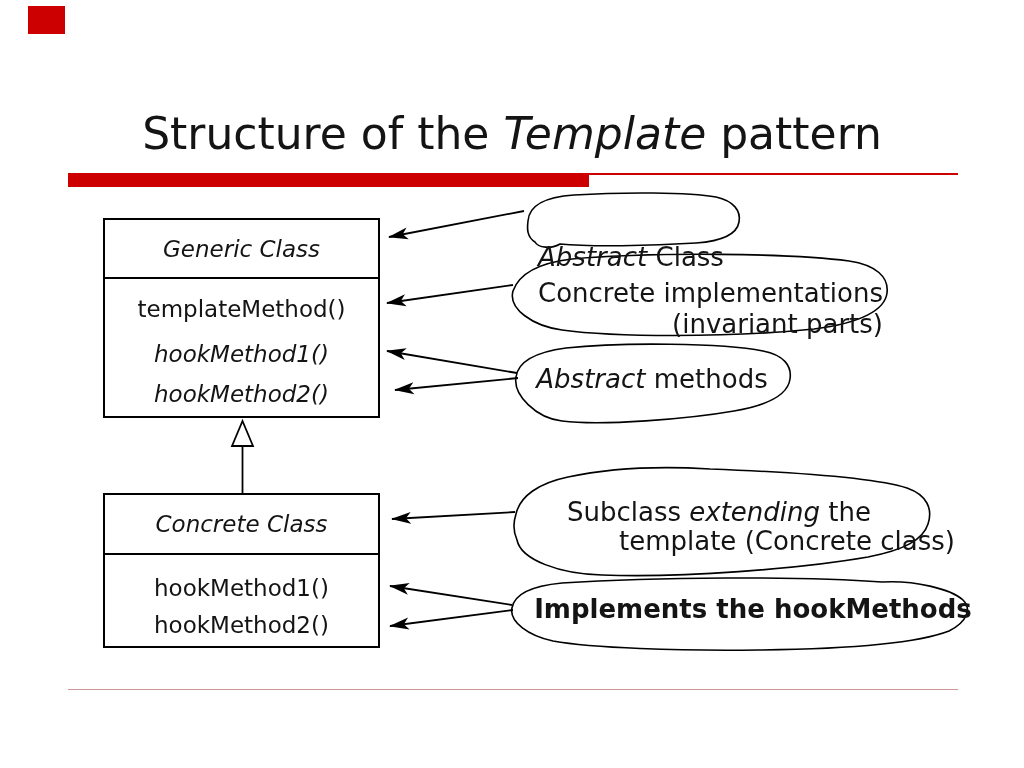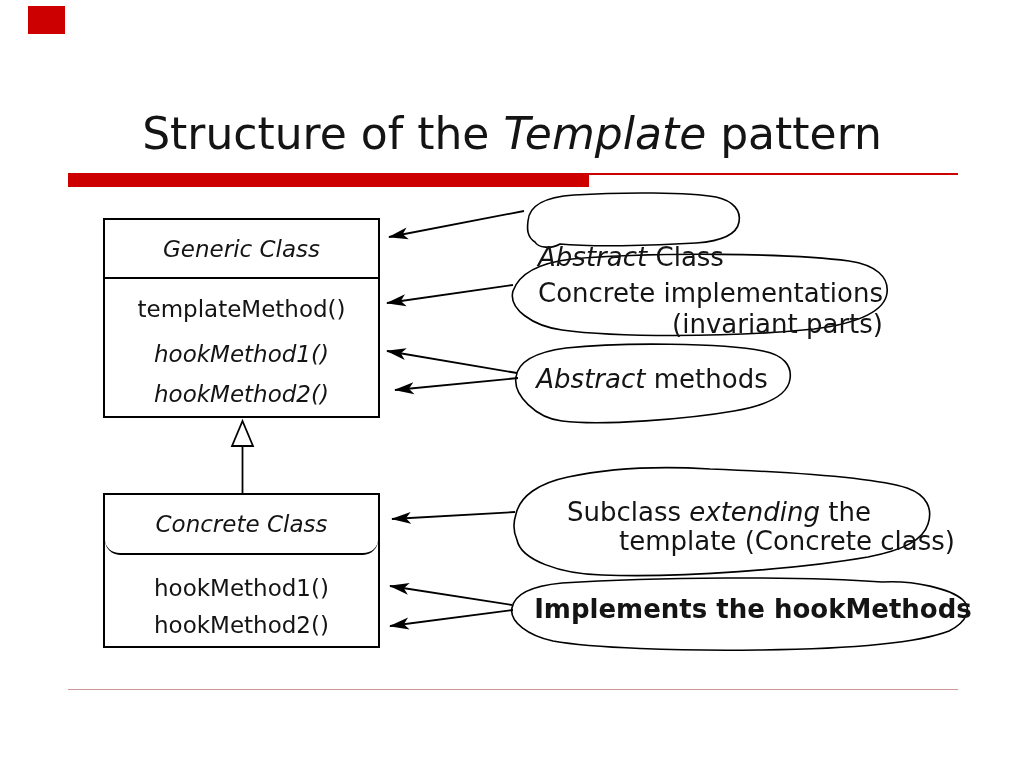--- a/index.html
+++ b/index.html
@@ -31,21 +31,21 @@
     position: absolute; background: #fff; border: 2px solid #000;
     font-size: 23px; text-align: center;
   }
   .uml-box .compartment-title {
     display: flex; align-items: center; justify-content: center;
     border-bottom: 2px solid #000; width: 100%;
   }
   .box-generic  { left: 103px; top: 218px; width: 273px; height: 196px; }
   .box-generic .compartment-title { height: 57px; }
   .box-concrete { left: 103px; top: 493px; width: 273px; height: 151px; }
-  .box-concrete .compartment-title { height: 58px; border-radius: 15px; }
+  .box-concrete .compartment-title { height: 58px; }
   .uml-box .compartment-title em { font-style: italic; }
   .method { position: absolute; left: 0; width: 100%; height: 30px; line-height: 30px; text-align: center; }
   .method.it { font-style: italic; }
   .box-generic .method:nth-of-type(2) { top: 74px; }
   .box-generic .method:nth-of-type(3) { top: 119px; }
   .box-generic .method:nth-of-type(4) { top: 159px; }
   .box-concrete .method:nth-of-type(2) { top: 78px; }
   .box-concrete .method:nth-of-type(3) { top: 115px; }
 
   .bubble-text { position: absolute; font-size: 26px; line-height: 29px; color: #141414; white-space: nowrap; }

